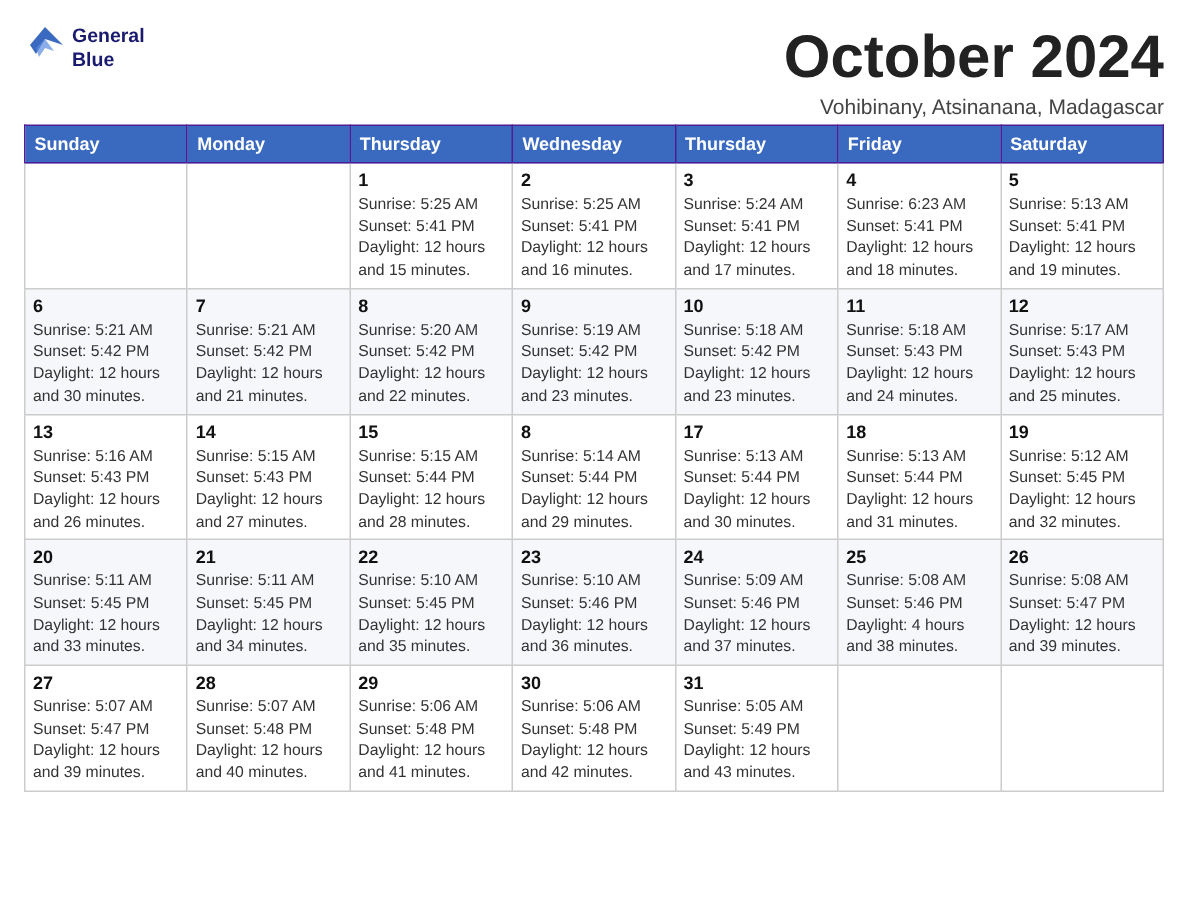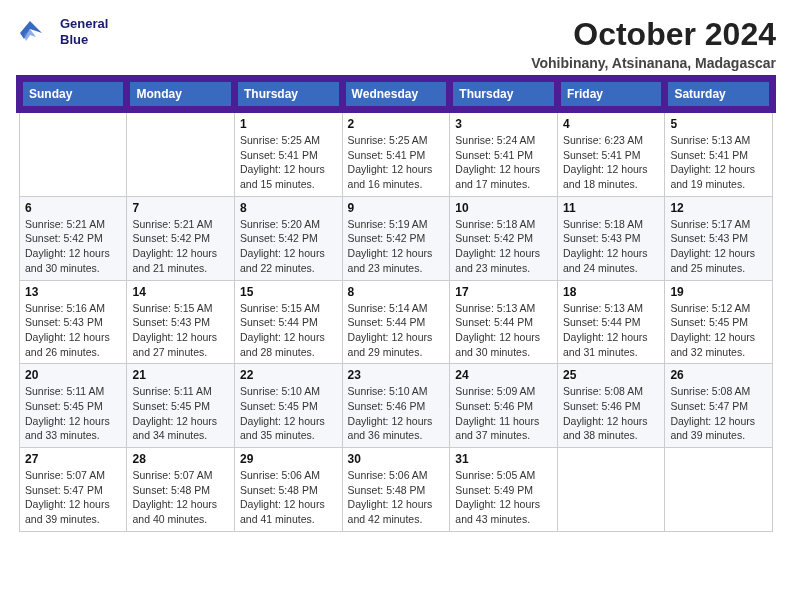--- a/index.html
+++ b/index.html
@@ -11,60 +11,59 @@
       padding: 16px;
     }
     .header-top {
       display: flex;
       align-items: flex-start;
       justify-content: space-between;
       margin-bottom: 4px;
     }
     .logo {
       display: flex;
-      align-items: flex-end;
-      gap: 16px;
+      align-items: flex-start;
+      gap: 4px;
     }
     .logo-text {
       font-size: 13px;
       font-weight: bold;
       color: #1a1a6e;
       line-height: 1.2;
     }
     .logo-bird {
       width: 28px;
       height: 28px;
     }
     .title-block {
       text-align: right;
     }
     .title-month {
-      font-size: 32px;
+      font-size: 40px;
       font-weight: bold;
       color: #222;
     }
     .title-location {
       font-size: 14px;
       color: #444;
       margin-top: 2px;
-      font-weight: bold;
     }
     .calendar {
       width: 100%;
       border-collapse: collapse;
       font-size: 11px;
     }
     .calendar thead tr th {
       background: #3a6abf;
       color: #fff;
       text-align: left;
       padding: 5px 6px;
       font-size: 12px;
       font-weight: bold;
-      border: 7px solid #4c1d95;
+      border: 1px solid #4c1d95;
     }
     .calendar tbody tr td {
       border: 1px solid #ccc;
       vertical-align: top;
       padding: 4px 5px;
       width: 108px;
       min-height: 70px;
       background: #fff;
     }
     .calendar tbody tr:nth-child(even) td {
@@ -213,25 +212,25 @@
         <td>
           <div class="day-num">22</div>
           <div class="day-info"><span>Sunrise: 5:10 AM</span><br><span>Sunset: 5:45 PM</span><br><span>Daylight: 12 hours and 35 minutes.</span></div>
         </td>
         <td>
           <div class="day-num">23</div>
           <div class="day-info"><span>Sunrise: 5:10 AM</span><br><span>Sunset: 5:46 PM</span><br><span>Daylight: 12 hours and 36 minutes.</span></div>
         </td>
         <td>
           <div class="day-num">24</div>
-          <div class="day-info"><span>Sunrise: 5:09 AM</span><br><span>Sunset: 5:46 PM</span><br><span>Daylight: 11 hours and 37 minutes.</span></div>
+          <div class="day-info"><span>Sunrise: 5:09 AM</span><br><span>Sunset: 5:46 PM</span><br><span>Daylight: 12 hours and 37 minutes.</span></div>
         </td>
         <td>
           <div class="day-num">25</div>
-          <div class="day-info"><span>Sunrise: 5:08 AM</span><br><span>Sunset: 5:46 PM</span><br><span>Daylight: 12 hours and 38 minutes.</span></div>
+          <div class="day-info"><span>Sunrise: 5:08 AM</span><br><span>Sunset: 5:46 PM</span><br><span>Daylight: 4 hours and 38 minutes.</span></div>
         </td>
         <td>
           <div class="day-num">26</div>
           <div class="day-info"><span>Sunrise: 5:08 AM</span><br><span>Sunset: 5:47 PM</span><br><span>Daylight: 12 hours and 39 minutes.</span></div>
         </td>
       </tr>
       <tr>
         <td>
           <div class="day-num">27</div>
           <div class="day-info"><span>Sunrise: 5:07 AM</span><br><span>Sunset: 5:47 PM</span><br><span>Daylight: 12 hours and 39 minutes.</span></div>

